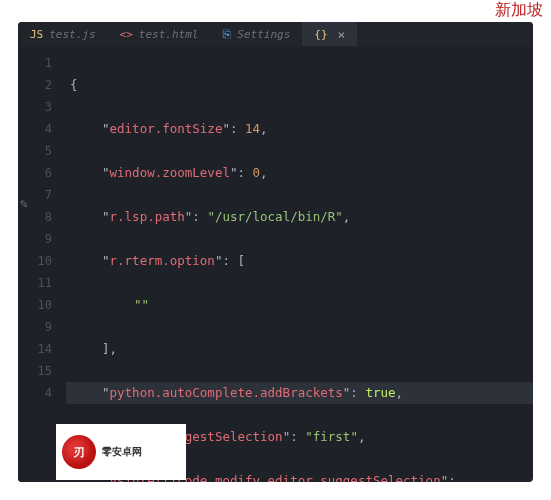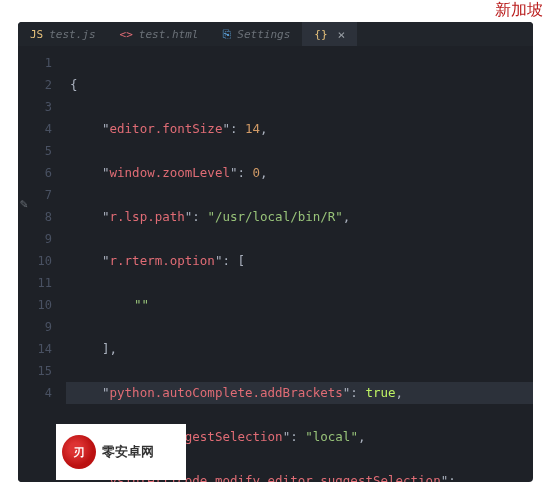--- a/index.html
+++ b/index.html
@@ -127,21 +127,21 @@
       display: flex;
       align-items: center;
       justify-content: center;
       font-family: "PingFang SC", "Microsoft YaHei", sans-serif;
       font-size: 11px;
       font-weight: bold;
       white-space: nowrap;
     }
     .logo-text {
       font-family: "PingFang SC", "Microsoft YaHei", sans-serif;
-      font-size: 13px;
+      font-size: 10px;
       color: #333;
       font-weight: bold;
     }
   </style>
 </head>
 <body>
 
 <div class="watermark-text">新加坡</div>
 
 <div class="editor-window">
@@ -191,21 +191,21 @@
 
     <div class="code">
 <div class="line i0"><span class="p">{</span></div>
 <div class="line i1"><span class="p">"</span><span class="k">editor.fontSize</span><span class="p">": </span><span class="n">14</span><span class="p">,</span></div>
 <div class="line i1"><span class="p">"</span><span class="k">window.zoomLevel</span><span class="p">": </span><span class="n">0</span><span class="p">,</span></div>
 <div class="line i1"><span class="p">"</span><span class="k">r.lsp.path</span><span class="p">": </span><span class="s">"<span>/usr/local/bin/R</span>"</span><span class="p">,</span></div>
 <div class="line i1"><span class="p">"</span><span class="k">r.rterm.option</span><span class="p">": </span><span class="p">[</span></div>
 <div class="line i2"><span class="s">""</span></div>
 <div class="line i1"><span class="p">],</span></div>
 <div class="line i1 hl"><span class="p">"</span><span class="k">python.autoComplete.addBrackets</span><span class="p">": </span><span class="b">true</span><span class="p">,</span></div>
-<div class="line i1"><span class="p">"</span><span class="k">editor.suggestSelection</span><span class="p">": </span><span class="s">"<span>local</span>"</span><span class="p">,</span></div>
+<div class="line i1"><span class="p">"</span><span class="k">editor.suggestSelection</span><span class="p">": </span><span class="s">"<span>first</span>"</span><span class="p">,</span></div>
 <div class="line i1"><span class="p">"</span><span class="k">vsintellicode.modify.editor.suggestSelection</span><span class="p">":</span></div>
 
 
 
 
 
 
 
 
 

